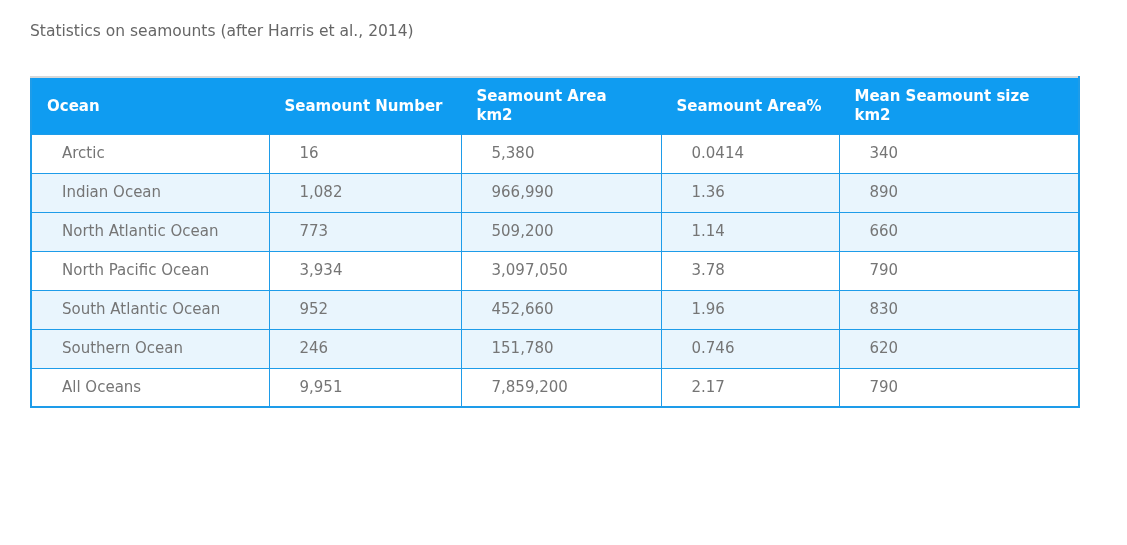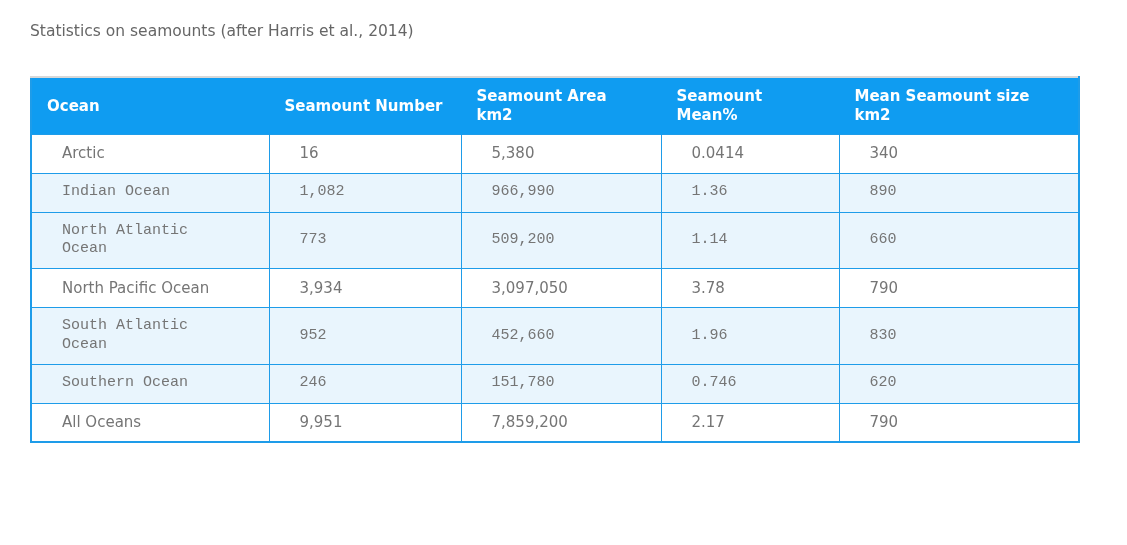--- a/index.html
+++ b/index.html
@@ -62,21 +62,20 @@
     font-size: 15px;
     line-height: 1.25;
     padding: 9px 30px;
     vertical-align: middle;
     border: 1px solid var(--border-blue);
     background: #ffffff;
     height: 39px;
   }
   tbody tr.alt td {
     background: var(--row-alt-bg);
-    font-family: Liberation Mono, monospace;
   }
 </style>
 </head>
 <body>
 
 <div class="page">
   <div class="page-title">Statistics on seamounts (after Harris et al., 2014)</div>
 
   <table class="stats-table">
     <colgroup>
@@ -84,21 +83,21 @@
         <col class="c1">
         <col class="c2">
         <col class="c3">
         <col class="c4">
     </colgroup>
     <thead>
       <tr>
           <th>Ocean</th>
           <th>Seamount Number</th>
           <th>Seamount Area km2</th>
-          <th>Seamount Mean%</th>
+          <th>Seamount Area%</th>
           <th>Mean Seamount size km2</th>
         </tr>
     </thead>
     <tbody>
         <tr>
           <td>Arctic</td>
           <td>16</td>
           <td>5,380</td>
           <td>0.0414</td>
           <td>340</td>

